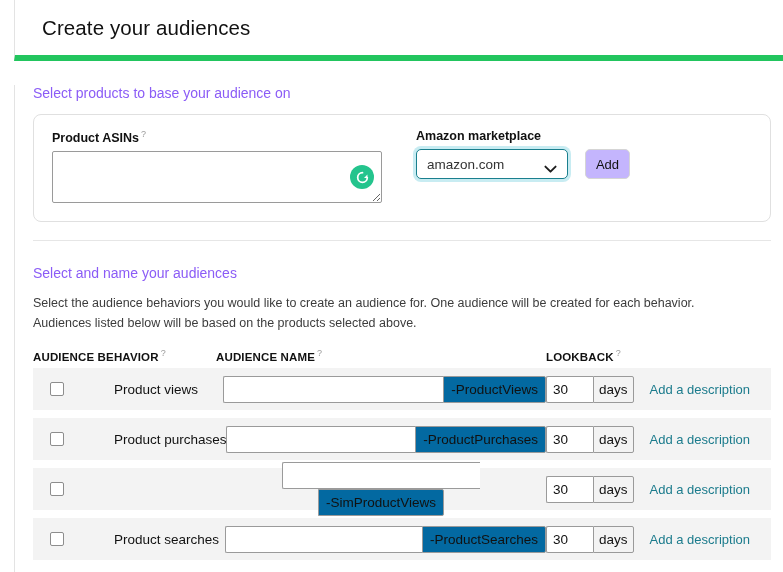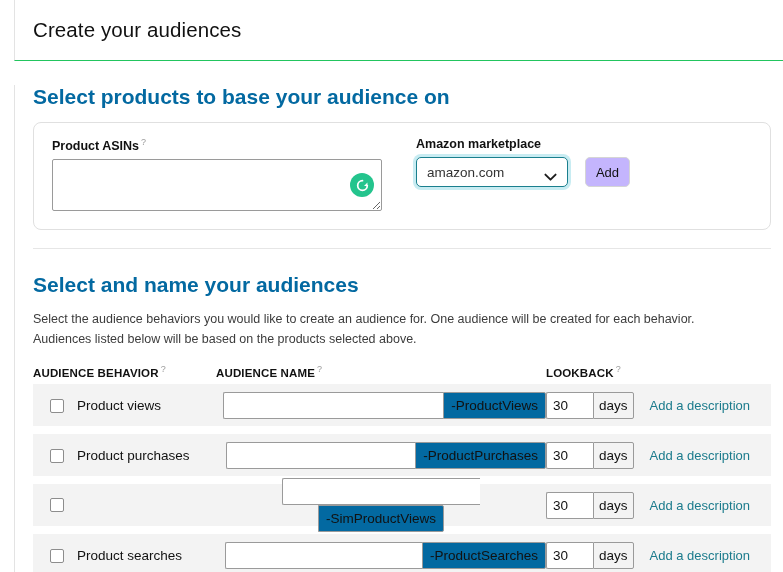--- a/index.html
+++ b/index.html
@@ -24,24 +24,24 @@
   }
 
   
   .page-header {
     box-sizing: border-box;
     margin-left: 14px;
     width: 769px;
     height: 61px;
     border-left: 1px solid #e3e3e3;
     border-right: 0;
-    border-bottom: 1px solid #22c55e;
-    display: flex;
-    align-items: center;
-    padding-left: 18px;
+    border-bottom: 6px solid #22c55e;
+    display: flex;
+    align-items: center;
+    padding-left: 27px;
     background: #ffffff;
   }
   .page-title {
     font-size: 20.5px;
     font-weight: 400;
     color: #111111;
     letter-spacing: 0.1px;
   }
 
   
@@ -49,23 +49,23 @@
     box-sizing: border-box;
     margin-left: 14px;
     width: 769px;
     height: 511px;
     border-left: 1px solid #e3e3e3;
     padding: 0 18px 0 18px;
     background: #ffffff;
   }
 
   .section-heading {
-    font-size: 21px;
-    font-weight: 700;
-    color: #0369a1;
+    font-size: 14px;
+    font-weight: 400;
+    color: #8b5cf6;
     margin-top: 24px;
     margin-bottom: 13px;
   }
 
   
   .product-panel {
     box-sizing: border-box;
     width: 738px;
     border: 1px solid #e0e0e0;
     border-radius: 8px;
@@ -201,22 +201,23 @@
     width: 738px;
     height: 42px;
     background: #f3f3f3;
     display: flex;
     align-items: center;
     margin-bottom: 8px;
     padding-left: 17px;
   }
   .behavior-cell {
     display: flex;
-    align-items: flex-end;
+    align-items: flex-start;
     width: 166px;
+    gap: 37px;
   }
   .row-checkbox {
     width: 14px;
     height: 14px;
     box-sizing: border-box;
     border: 1px solid #8d8d8d;
     border-radius: 2px;
     background: #ffffff;
     margin: 0;
     appearance: none;

